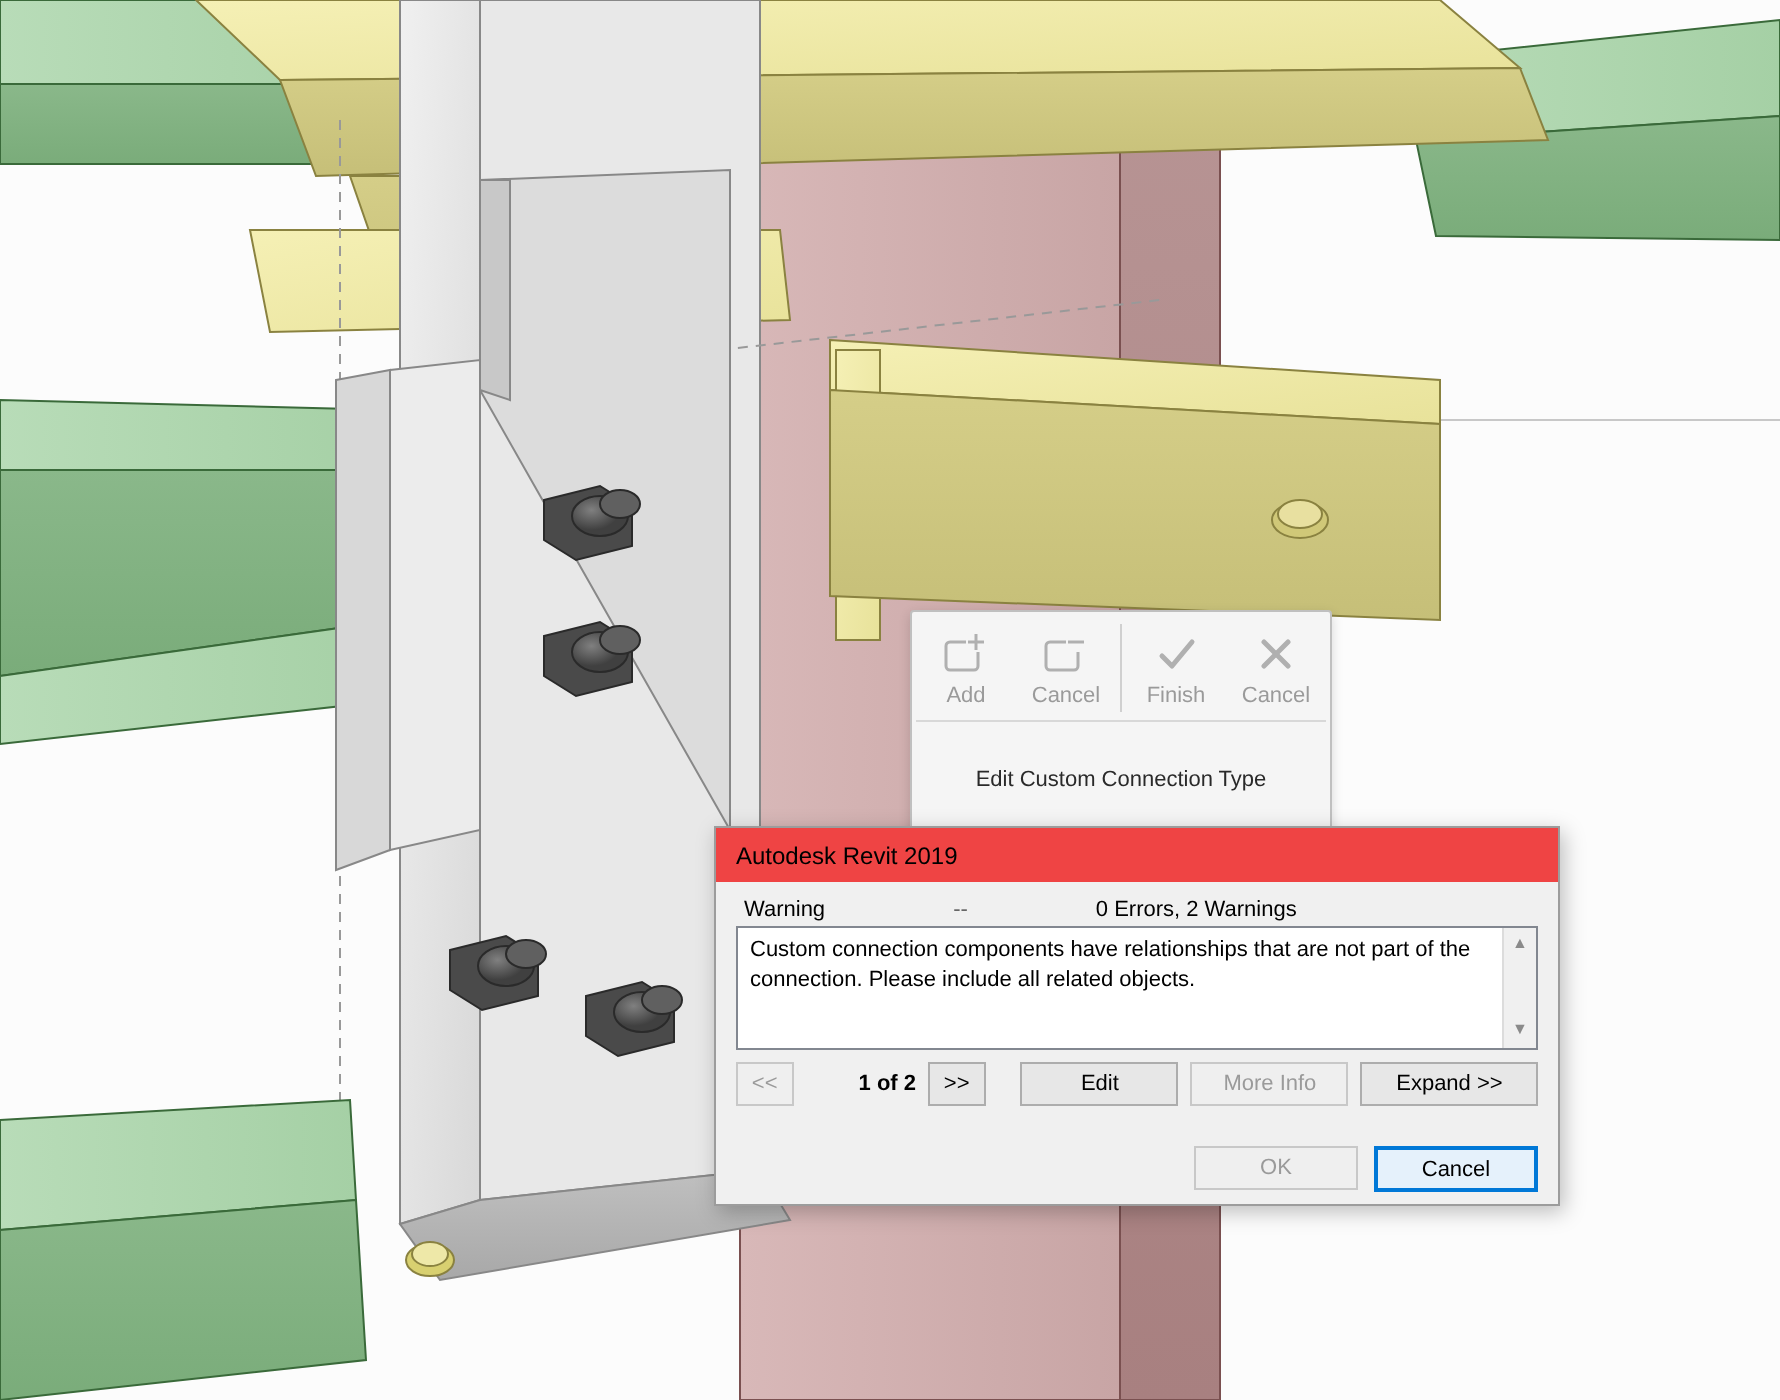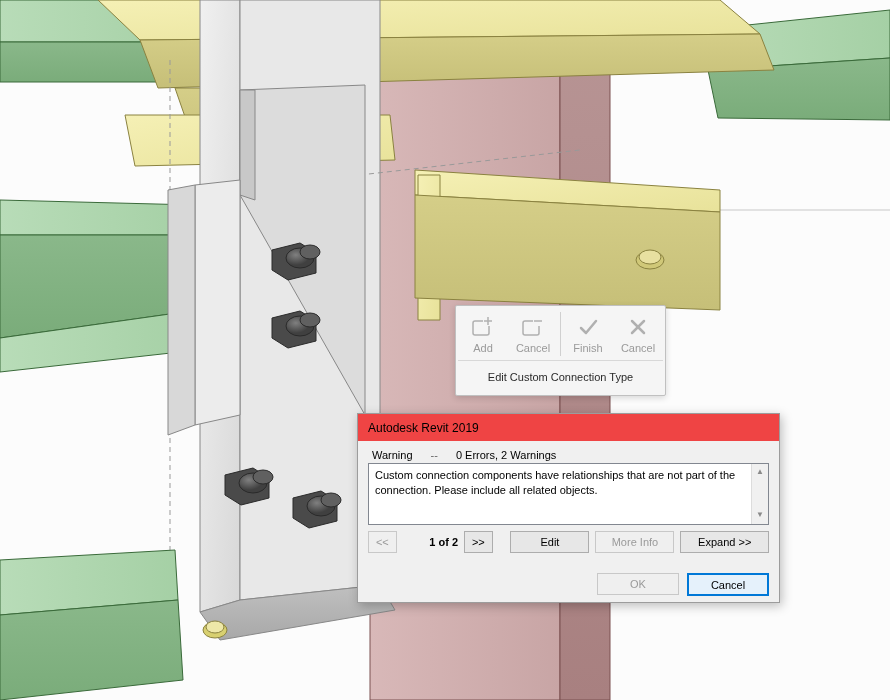--- a/index.html
+++ b/index.html
@@ -57,21 +57,21 @@
     align-items: center;
     justify-content: center;
   }
   .divider-v {
     width: 1px;
     background: #d0d0d0;
     margin: 4px 2px;
   }
   .toolbar-footer {
     border-top: 1px solid #d8d8d8;
-    padding: 10px 8px;
+    padding: 23px 8px;
     font-size: 11px;
     color: #2a2a2a;
     text-align: center;
   }
 
   
   .dialog {
     position: absolute;
     left: 357px;
     top: 413px;
@@ -84,21 +84,21 @@
     padding: 7px 10px 6px 10px;
     font-size: 12px;
     color: #000;
     background: #ef4444;
   }
   .dialog-body {
     padding: 8px 10px 12px 10px;
   }
   .status-line {
     display: flex;
-    gap: 18px;
+    gap: 64px;
     font-size: 11px;
     color: #000;
     padding: 0 4px 2px 4px;
   }
   .status-line .dash { color: #666; }
   .msg-box {
     position: relative;
     border: 1px solid #828790;
     background: #fff;
     height: 62px;

